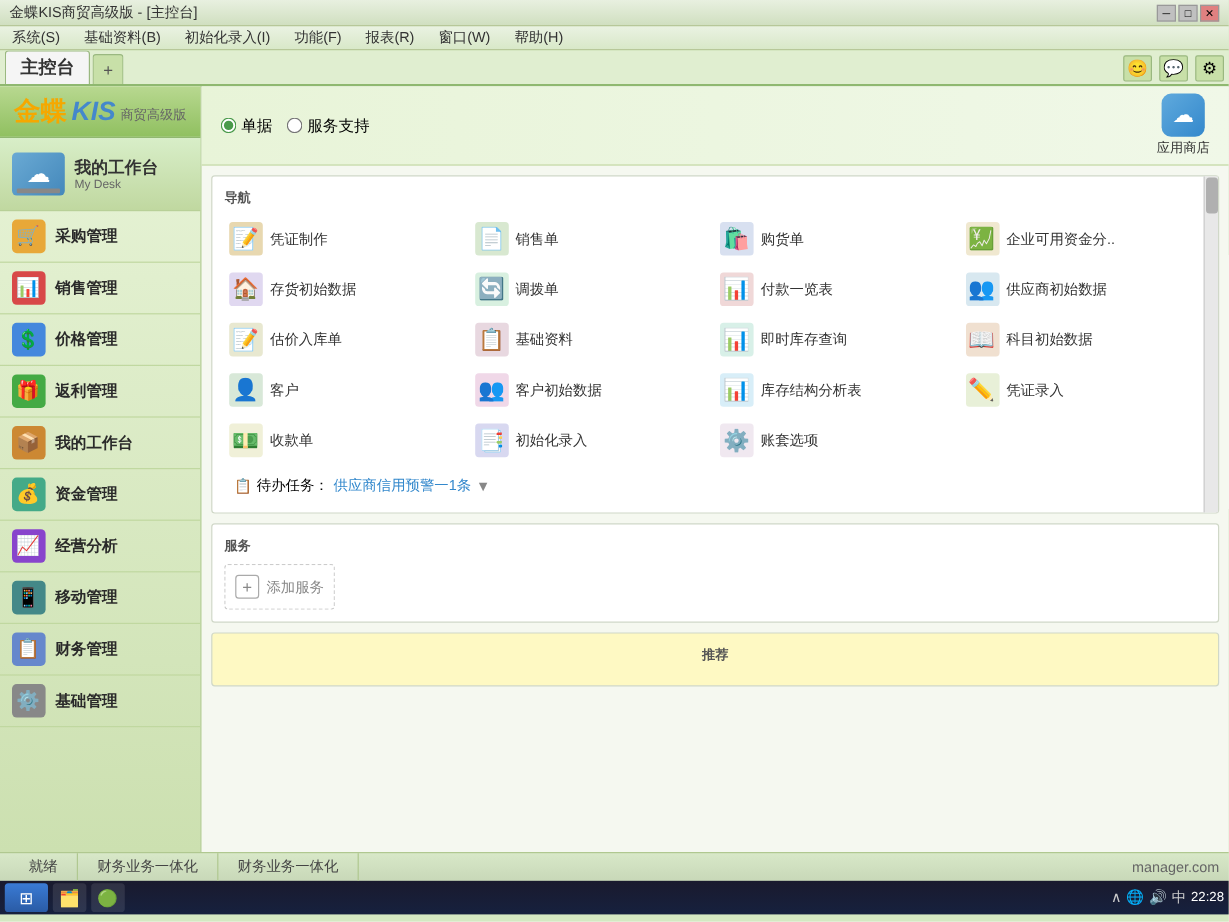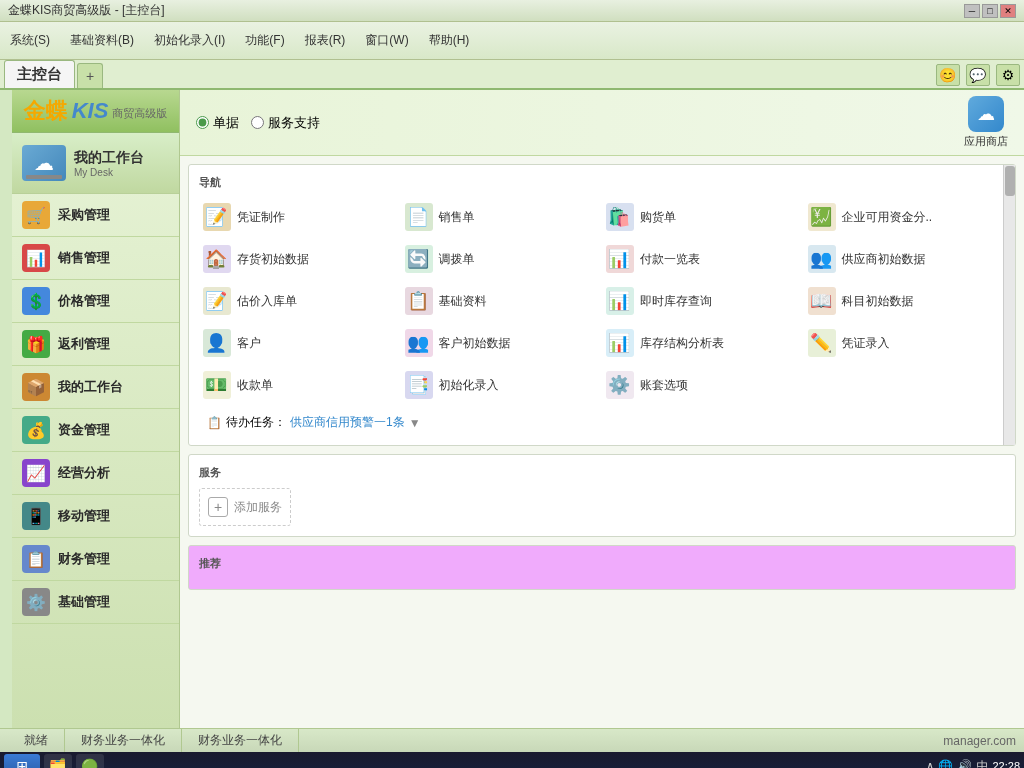--- a/index.html
+++ b/index.html
@@ -5,21 +5,21 @@
     * { margin: 0; padding: 0; box-sizing: border-box; }
     body { font-family: 'Microsoft YaHei', SimSun, sans-serif; font-size: 12px; background: #d4e8c2; width: 1024px; height: 768px; overflow: hidden; }
 
     
     .titlebar { background: linear-gradient(to bottom, #e8f0e0, #d0dfc0); height: 22px; display: flex; align-items: center; padding: 0 8px; border-bottom: 1px solid #b0c090; }
     .titlebar-title { font-size: 12px; color: #333; flex: 1; }
     .titlebar-controls { display: flex; gap: 2px; }
     .titlebar-btn { width: 16px; height: 14px; font-size: 9px; display: flex; align-items: center; justify-content: center; background: #c0c0c0; border: 1px solid #999; cursor: pointer; }
 
     
-    .menubar { background: linear-gradient(to bottom, #eaf2e2, #d8e8c8); height: 38px; display: flex; align-items: center; padding: 0 4px; border-bottom: 1px solid #b0c090; gap: 8px; }
+    .menubar { background: linear-gradient(to bottom, #eaf2e2, #d8e8c8); height: 20px; display: flex; align-items: center; padding: 0 4px; border-bottom: 1px solid #b0c090; gap: 8px; }
     .menubar-item { font-size: 12px; color: #333; padding: 2px 6px; cursor: pointer; }
 
     
     .tabbar { background: #e0eed0; height: 30px; display: flex; align-items: flex-end; padding: 0 4px; border-bottom: 2px solid #8fb870; }
     .tab { background: #c8e0a8; border: 1px solid #9ab880; border-bottom: none; padding: 4px 12px; font-size: 15px; cursor: pointer; border-radius: 3px 3px 0 0; margin-right: 2px; color: #333; display: flex; align-items: center; gap: 4px; }
     .tab.active { background: #f5f5f5; font-weight: bold; }
     .tab-add { background: #c8e0a8; border: 1px solid #9ab880; border-bottom: none; padding: 4px 8px; cursor: pointer; border-radius: 3px 3px 0 0; color: #555; font-size: 14px; }
     .tab-right-icons { margin-left: auto; display: flex; align-items: center; gap: 6px; margin-bottom: 2px; }
     .tab-right-icon { width: 24px; height: 22px; background: #c8e0a8; border: 1px solid #9ab880; border-radius: 2px; display: flex; align-items: center; justify-content: center; cursor: pointer; font-size: 14px; }
 
@@ -60,21 +60,21 @@
     .pending-text { font-size: 12px; }
     .pending-link { color: #3388cc; text-decoration: none; }
     .pending-arrow { color: #888; }
 
     
     .service-section { background: white; margin: 0 8px 8px; border: 1px solid #d0d8c8; border-radius: 3px; padding: 10px; min-height: 80px; }
     .add-service { display: flex; align-items: center; gap: 6px; cursor: pointer; padding: 8px; border: 1px dashed #ccc; border-radius: 3px; width: fit-content; color: #888; }
     .add-icon { width: 20px; height: 20px; border: 1px solid #aaa; border-radius: 3px; display: flex; align-items: center; justify-content: center; font-size: 14px; }
 
     
-    .recommend-section { background: #f0abfc; margin: 0 8px 8px; border: 1px solid #d0d8c8; border-radius: 3px; padding: 10px; flex: 1; }
+    .recommend-section { background: #fef9c3; margin: 0 8px 8px; border: 1px solid #d0d8c8; border-radius: 3px; padding: 10px; flex: 1; text-align: center; }
 
     
     .statusbar { height: 24px; background: linear-gradient(to bottom, #d8e8c8, #c8d8b8); border-top: 1px solid #b0c890; display: flex; align-items: center; padding: 0 8px; gap: 0; }
     .status-item { padding: 0 16px; font-size: 12px; color: #444; border-right: 1px solid #b0c890; height: 100%; display: flex; align-items: center; }
     .status-right { margin-left: auto; font-size: 12px; color: #666; }
 
     
     .taskbar { height: 28px; background: linear-gradient(to bottom, #1a1a2e, #16213e); display: flex; align-items: center; padding: 0 4px; gap: 4px; }
     .taskbar-start { width: 36px; height: 24px; background: linear-gradient(to bottom, #3a7bd5, #2a5ba5); border-radius: 3px; display: flex; align-items: center; justify-content: center; cursor: pointer; }
     .taskbar-btn { width: 28px; height: 24px; background: rgba(255,255,255,0.1); border-radius: 3px; display: flex; align-items: center; justify-content: center; cursor: pointer; color: white; font-size: 14px; }
@@ -111,21 +111,21 @@
     <span>主控台</span>
   </div>
   <div class="tab-add">+</div>
   <div class="tab-right-icons">
     <div class="tab-right-icon">😊</div>
     <div class="tab-right-icon">💬</div>
     <div class="tab-right-icon">⚙</div>
   </div>
 </div>
 
-<div style="display:flex; height: calc(768px - 22px - 22px - 30px - 28px - 28px); padding-left: 12px;">
+<div style="display:flex; height: calc(768px - 22px - 22px - 30px - 28px - 28px);">
 
   <div class="sidebar">
 
     <div style="padding: 6px 10px; background: linear-gradient(to bottom,#b8d890,#90c060); text-align:center; border-bottom:1px solid #90b870;">
       <div style="display:flex; align-items:center; justify-content:center; gap:4px;">
         <span style="font-size:22px; color:#f5a800; font-weight:bold;">金蝶</span>
         <span style="font-size:22px; color:#4488cc; font-weight:bold; font-style:italic;">KIS</span>
         <span style="font-size:11px; color:#666; margin-top:4px;">商贸高级版</span>
       </div>
     </div>

